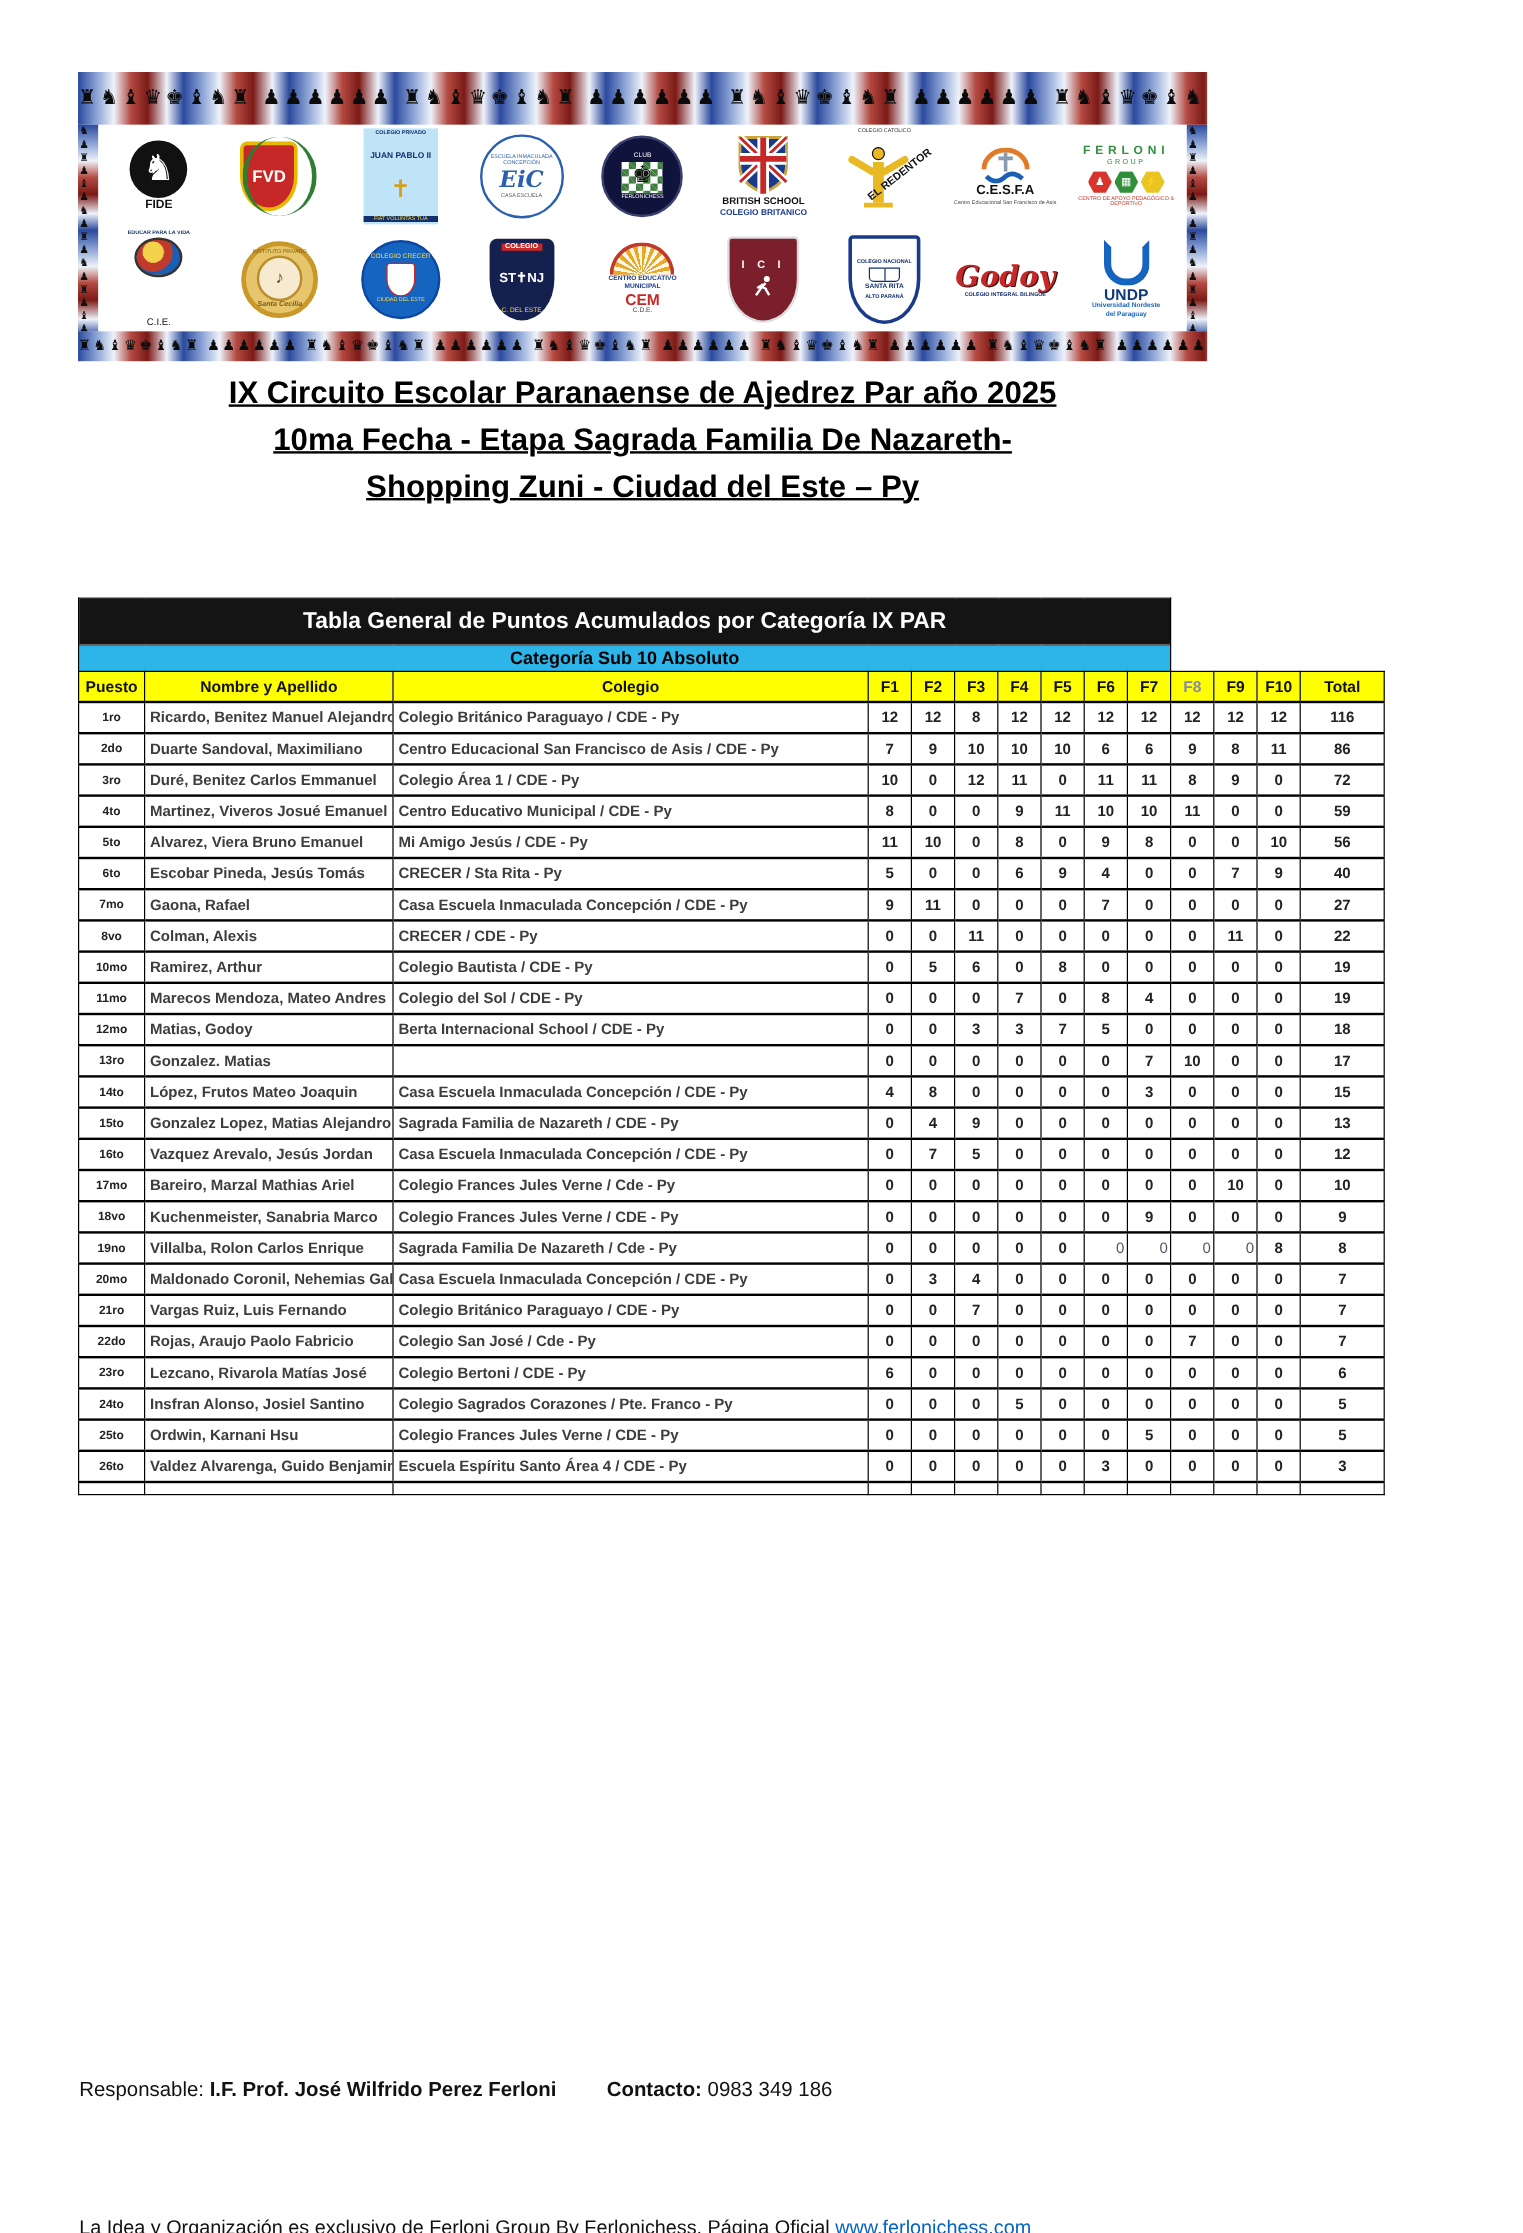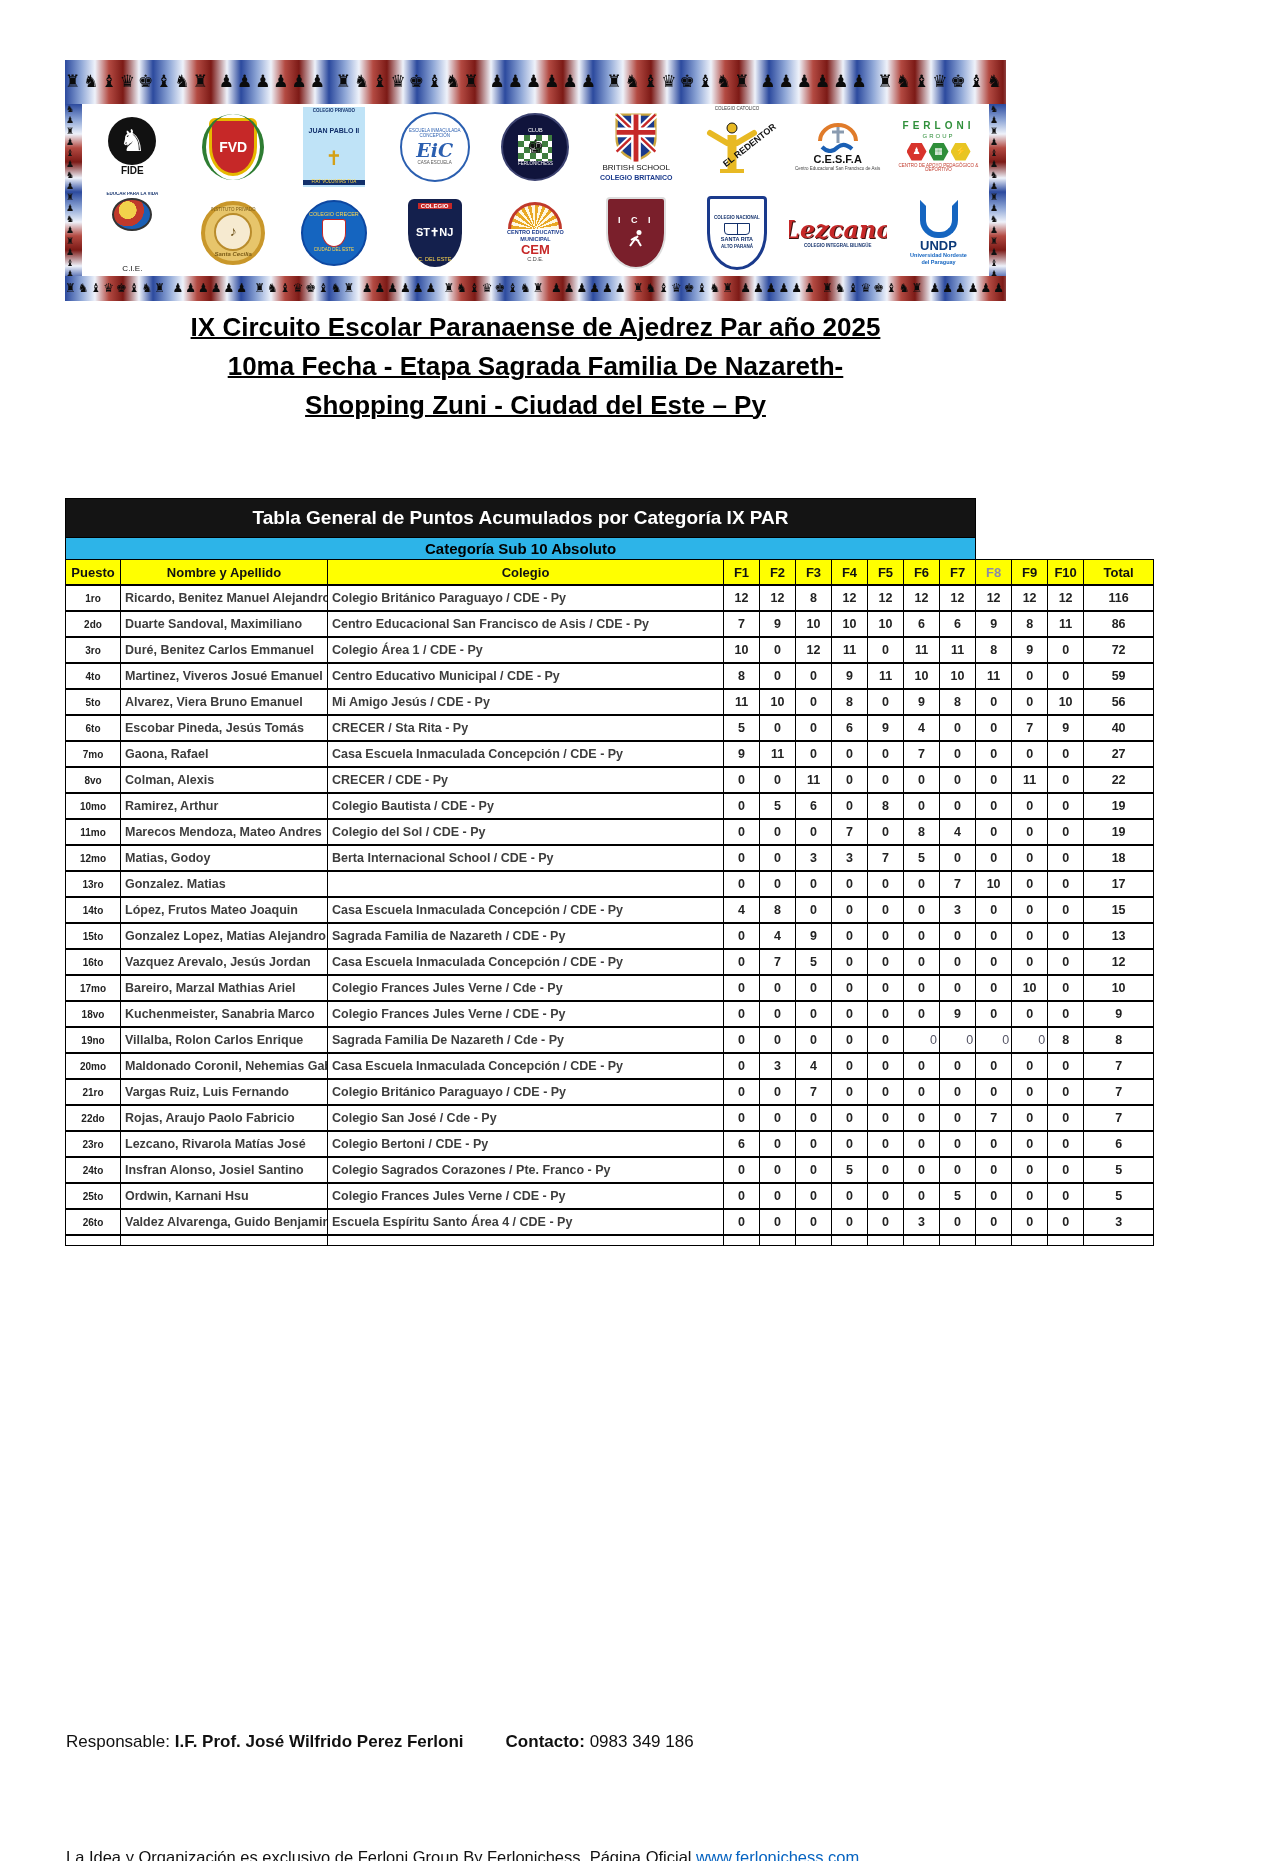--- a/index.html
+++ b/index.html
@@ -19,21 +19,21 @@
   .logos-area{flex:1;background:#fff;display:flex;flex-direction:column;justify-content:space-evenly;}
   .logos-row{display:flex;justify-content:space-around;align-items:center;height:84px;}
 
   .logo{height:82px;width:98px;display:flex;flex-direction:column;align-items:center;justify-content:center;
         gap:1px;text-align:center;line-height:1.08;overflow:hidden;}
   .t4{font-size:4.5px;} .t5{font-size:5.5px;}
   
   .fide-disc{width:48px;height:48px;background:#111;border-radius:50%;color:#fff;display:flex;align-items:center;justify-content:center;font-size:30px;}
   .fide-label{font-weight:bold;font-size:10px;}
   
-  .fvd-wrap{position:relative;width:66px;height:70px;display:flex;align-items:center;justify-content:center;}
+  .fvd-wrap{position:relative;width:66px;height:70px;display:flex;align-items:center;justify-content:flex-start;}
   .fvd-laurel{position:absolute;inset:2px;border-radius:50%;border-left:4px solid #2e7d32;border-right:4px solid #2e7d32;}
   .fvd-shield{width:42px;height:52px;background:#c62828;border:3px solid #e6b800;border-radius:6px 6px 50% 50%;
               color:#fff;font-weight:bold;font-size:14px;display:flex;align-items:center;justify-content:center;}
   
   .jp2-card{width:62px;height:76px;background:#bfe3f7;display:flex;flex-direction:column;align-items:center;justify-content:space-between;padding:2px 0;}
   .jp2-top{color:#12306b;font-weight:bold;}
   .jp2-name{color:#12306b;font-weight:bold;font-size:7px;}
   .jp2-cross{color:#d4a017;font-size:20px;line-height:20px;}
   .jp2-motto{background:#12306b;color:#ffd84d;width:100%;}
   
@@ -44,21 +44,21 @@
   .eic-sub{color:#555;}
   
   .club-circle{width:64px;height:64px;border-radius:50%;background:#10143c;border:2px solid #3c4270;
                display:flex;flex-direction:column;align-items:center;justify-content:center;color:#fff;gap:1px;}
   .club-board{width:34px;height:26px;background:#fff;position:relative;
               background-image:linear-gradient(45deg,#3f7d3f 25%,transparent 25%,transparent 75%,#3f7d3f 75%),
                                linear-gradient(45deg,#3f7d3f 25%,transparent 25%,transparent 75%,#3f7d3f 75%);
               background-size:12px 12px;background-position:0 0,6px 6px;}
   .club-king{position:absolute;left:50%;top:50%;transform:translate(-50%,-55%);font-size:19px;color:#111;}
   
-  .brit-line1{font-weight:normal;font-size:8px;color:#111;}
+  .brit-line1{font-weight:bold;font-size:8px;color:#111;}
   .brit-line2{font-weight:bold;font-size:7px;color:#1a3a8c;}
   
   .red-wrap{position:relative;width:86px;height:80px;}
   .red-top{position:absolute;left:0;right:0;top:0;color:#333;}
   .red-label{position:absolute;right:-2px;top:34px;transform:rotate(-38deg);font-weight:bold;font-size:9px;color:#111;}
   .red-svg{position:absolute;left:12px;top:12px;}
   
   .cesfa-name{font-weight:bold;font-size:11px;color:#111;}
   .cesfa-sub{color:#444;}
   
@@ -280,21 +280,21 @@
           </div>
           <div class="logo">
             <div class="sr-shield">
               <span class="sr-text t4">COLEGIO NACIONAL</span>
               <div class="sr-book"></div>
               <span class="sr-text t5">SANTA RITA</span>
               <span class="sr-text t4">ALTO PARANÁ</span>
             </div>
           </div>
           <div class="logo">
-            <span class="ci-name">Lezcano</span>
+            <span class="ci-name">Godoy</span>
             <span class="ci-sub t4">COLEGIO INTEGRAL BILINGÜE</span>
           </div>
           <div class="logo">
             <div class="undp-u"></div>
             <span class="undp-name">UNDP</span>
             <span class="undp-sub t5">Universidad Nordeste</span>
             <span class="undp-sub t5">del Paraguay</span>
           </div>
         </div>
 

